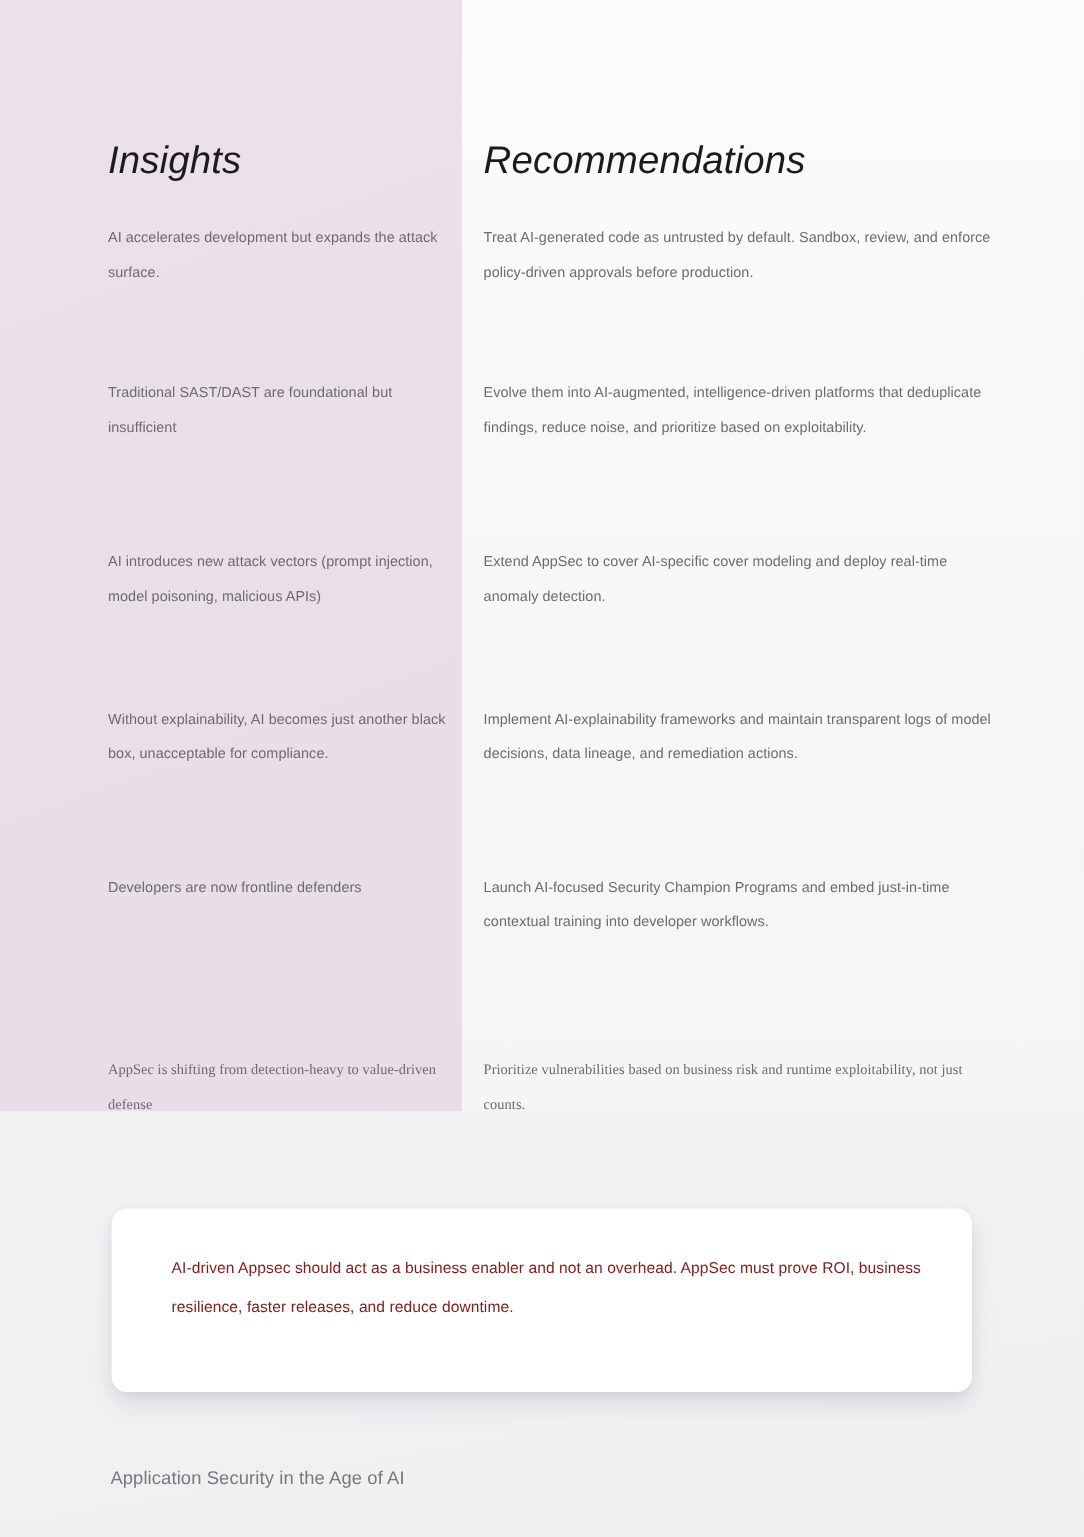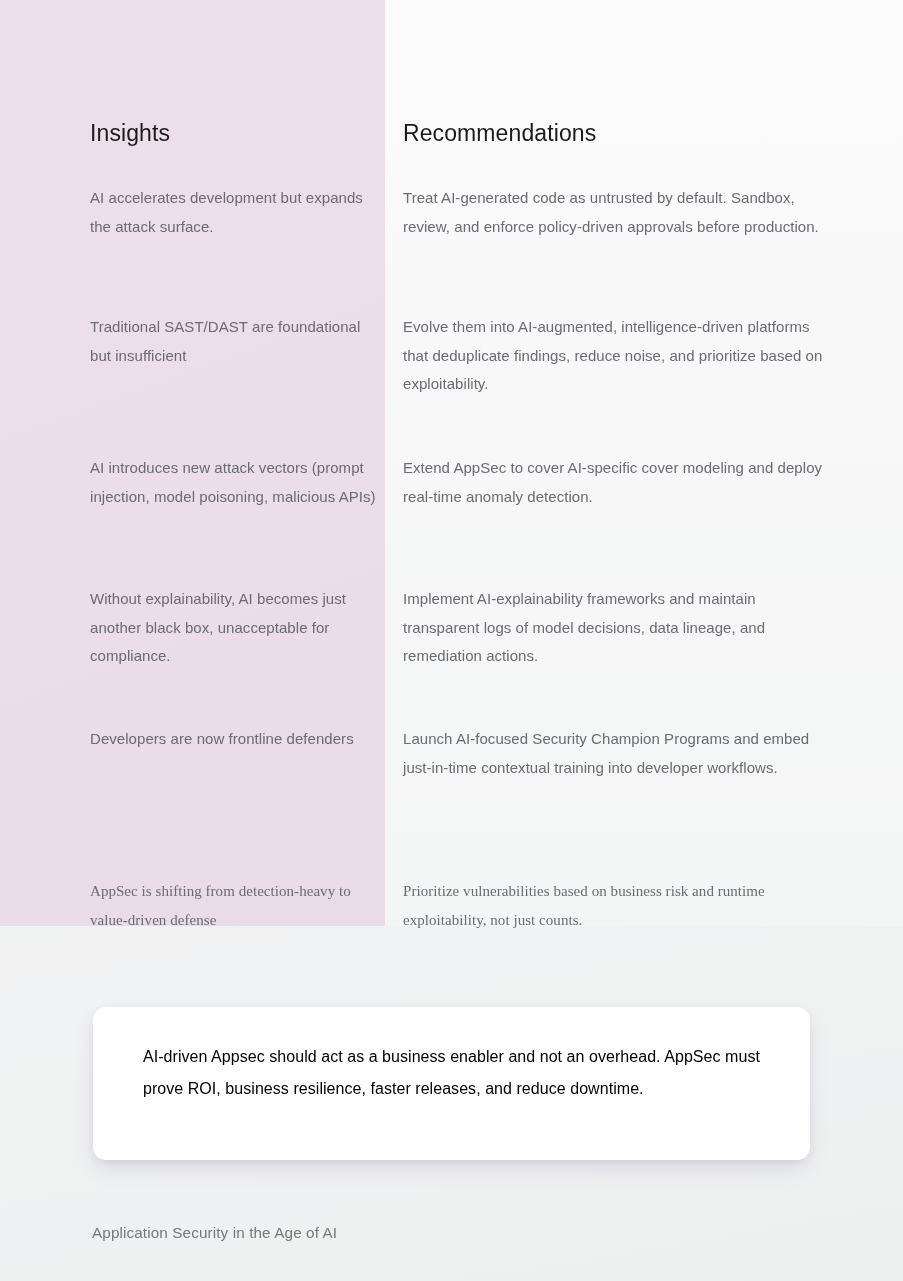--- a/index.html
+++ b/index.html
@@ -83,38 +83,39 @@
   }
 
   .column {
     position: absolute;
     top: 0;
   }
   #col-insights { left: 90px; width: 290px; }
   #col-recos    { left: 403px; width: 430px; }
 
   .col-heading {
+    font-style: italic;
     font-weight: 500;
-    font-size: 23px;
+    font-size: 32px;
     line-height: 30px;
     letter-spacing: 0.1px;
     color: #1b1b1e;
     margin-bottom: 12px;
     white-space: nowrap;
   }
 
   .rows {
     position: relative;
     margin-top: 36px;
   }
 
   .row-cell {
     position: absolute;
     left: 0;
-    font-size: 15px;
+    font-size: 12px;
     line-height: 28.6px;
     color: #6b6b72;
     letter-spacing: 0.05px;
   }
 
   #col-insights .row-cell { width: 292px; }
   #col-recos    .row-cell { width: 432px; }
 
   
   .r0 { top: 0px;   }
@@ -135,23 +136,23 @@
     border-radius: 13px;
     box-shadow:
       0 10px 22px -4px rgba(120, 95, 135, 0.20),
       0 3px 9px -2px rgba(120, 95, 135, 0.13);
   }
   #quote-text {
     position: absolute;
     left: 50px;
     top: 34px;
     width: 625px;
-    font-size: 16px;
+    font-size: 13px;
     line-height: 32px;
-    color: #000000;
+    color: #7f1d1d;
     letter-spacing: 0.05px;
   }
 
   
   #footer {
     position: absolute;
     left: 92px;
     top: 1224px;
     font-size: 15.3px;
     color: #77777d;

